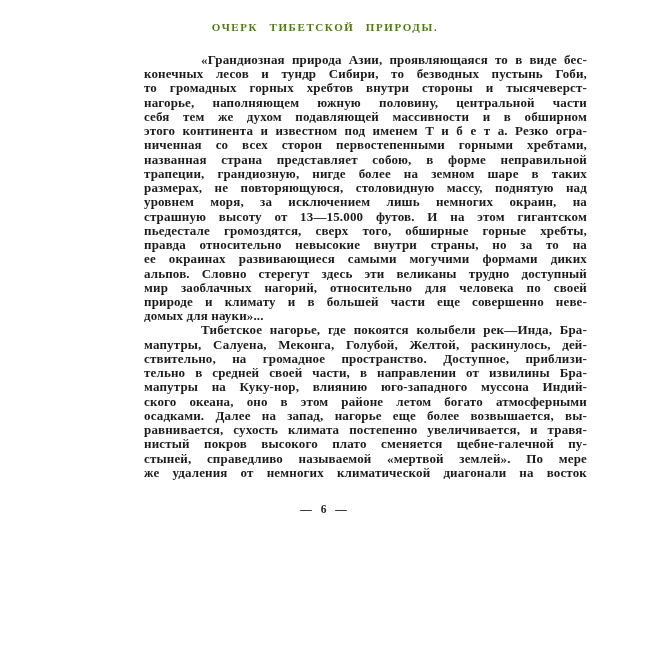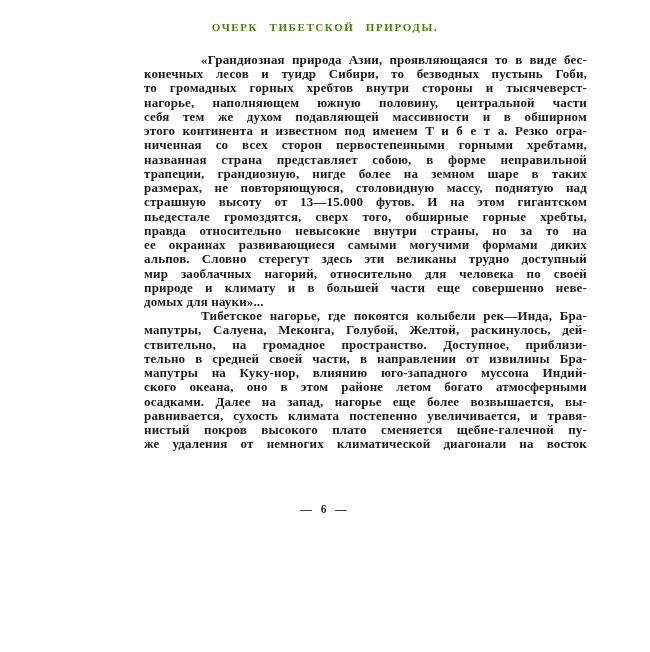--- a/index.html
+++ b/index.html
@@ -71,36 +71,38 @@
         <div class="line first">«Грандиозная природа Азии, проявляющаяся то в виде бес-</div>
         <div class="line">конечных лесов и тундр Сибири, то безводных пустынь Гоби,</div>
         <div class="line">то громадных горных хребтов внутри стороны и тысячеверст-</div>
         <div class="line">нагорье, наполняющем южную половину, центральной части</div>
         <div class="line">себя тем же духом подавляющей массивности и в обширном</div>
         <div class="line">этого континента и известном под именем Т и б е т а. Резко огра-</div>
         <div class="line">ниченная со всех сторон первостепенными горными хребтами,</div>
         <div class="line">названная страна представляет собою, в форме неправильной</div>
         <div class="line">трапеции, грандиозную, нигде более на земном шаре в таких</div>
         <div class="line">размерах, не повторяющуюся, столовидную массу, поднятую над</div>
+        <div class="line">уровнем моря, за исключением лишь немногих окраин, на</div>
         <div class="line">страшную высоту от 13—15.000 футов. И на этом гигантском</div>
         <div class="line">пьедестале громоздятся, сверх того, обширные горные хребты,</div>
         <div class="line">правда относительно невысокие внутри страны, но за то на</div>
         <div class="line">ее окраинах развивающиеся самыми могучими формами диких</div>
         <div class="line">альпов. Словно стерегут здесь эти великаны трудно доступный</div>
         <div class="line">мир заоблачных нагорий, относительно для человека по своей</div>
         <div class="line">природе и климату и в большей части еще совершенно неве-</div>
         <div class="line last">домых для науки»...</div>
       </div>
       <div class="paragraph">
         <div class="line first">Тибетское нагорье, где покоятся колыбели рек—Инда, Бра-</div>
         <div class="line">мапутры, Салуена, Меконга, Голубой, Желтой, раскинулось, дей-</div>
         <div class="line">ствительно, на громадное пространство. Доступное, приблизи-</div>
         <div class="line">тельно в средней своей части, в направлении от извилины Бра-</div>
         <div class="line">мапутры на Куку-нор, влиянию юго-западного муссона Индий-</div>
         <div class="line">ского океана, оно в этом районе летом богато атмосферными</div>
         <div class="line">осадками. Далее на запад, нагорье еще более возвышается, вы-</div>
         <div class="line">равнивается, сухость климата постепенно увеличивается, и травя-</div>
         <div class="line">нистый покров высокого плато сменяется щебне-галечной пу-</div>
+        <div class="line">стыней, справедливо называемой «мертвой землей». По мере</div>
         <div class="line">же удаления от немногих климатической диагонали на восток</div>
       </div>
     </div>
   <div class="pagenum">— 6 —</div>
 </div>
 
 </body></html>

